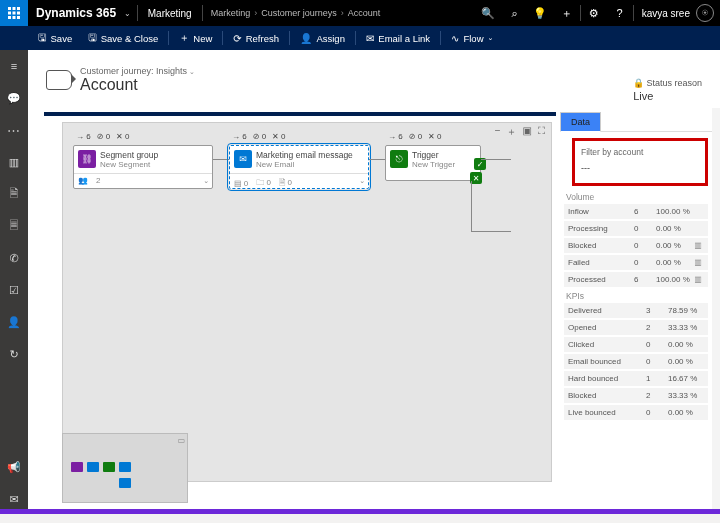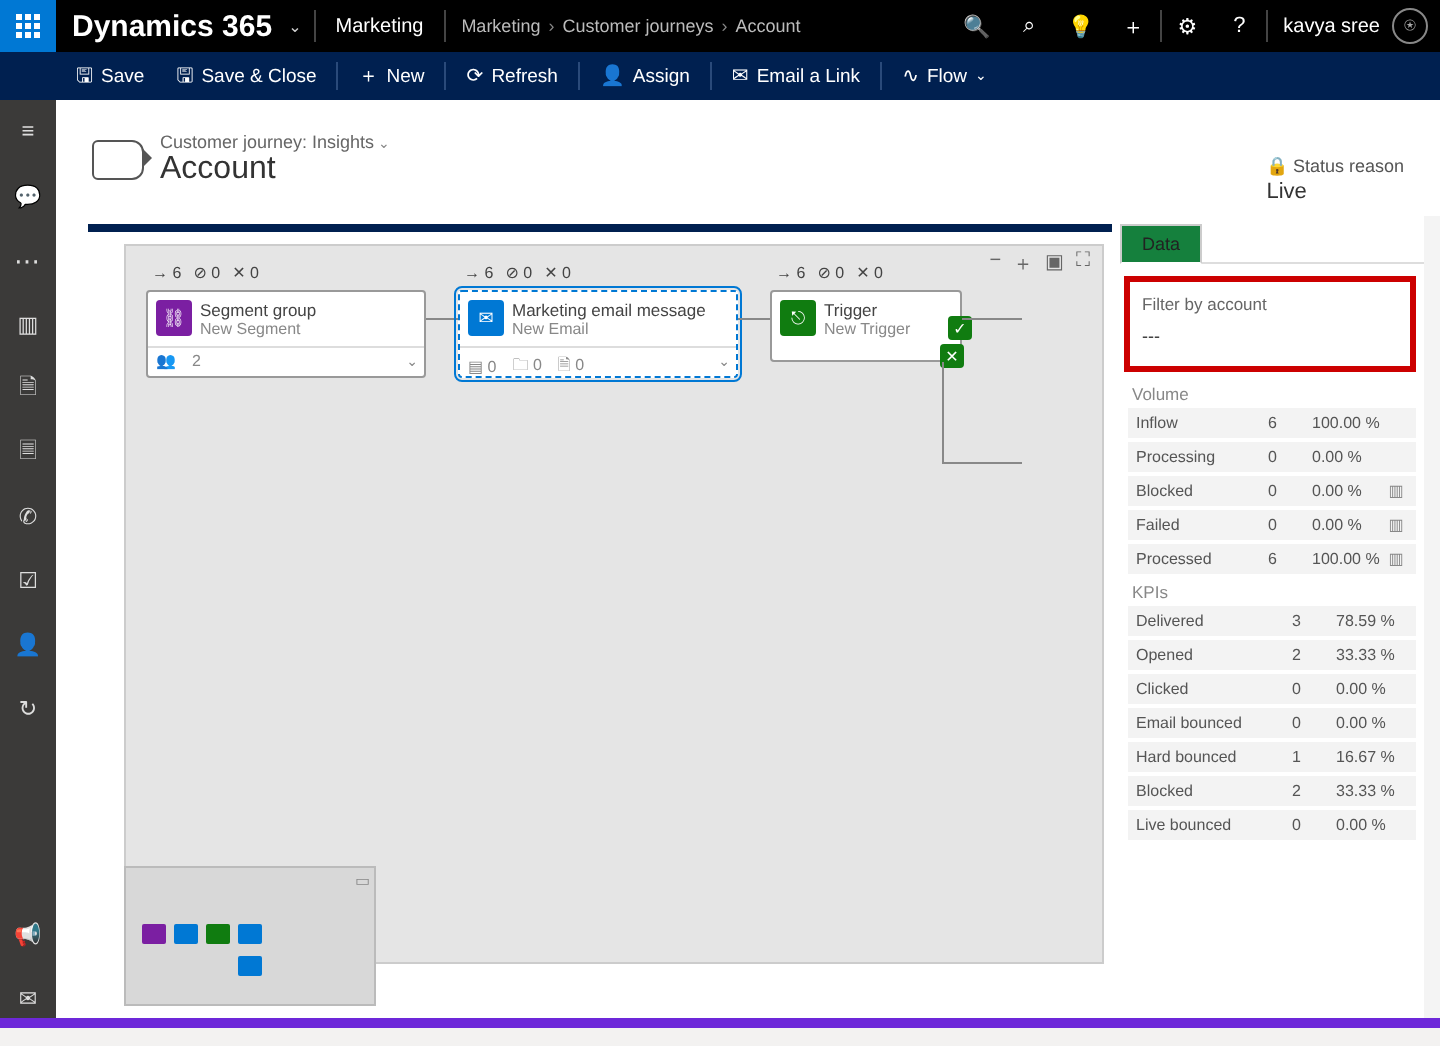--- a/index.html
+++ b/index.html
@@ -1,19 +1,19 @@
 <!DOCTYPE html>
 <html><head>
 <meta charset="utf-8">
 <style>
 * { box-sizing: border-box; margin: 0; padding: 0; font-family: "Segoe UI", Arial, sans-serif; }
 html, body { width: 720px; height: 523px; overflow: hidden; background: #fff; color: #323130; }
 .top-bar { height: 26px; background: #000; display: flex; align-items: center; color: #fff; font-size: 10px; }
 .top-bar .waffle { width: 28px; height: 26px; background: #0078d4; display: flex; align-items: center; justify-content: center; }
-.top-bar .brand { padding: 0 8px; font-weight: 600; font-size: 15px; }
+.top-bar .brand { padding: 0 8px; font-weight: 600; font-size: 12px; }
 .top-bar .chev { font-size: 8px; margin-right: 6px; color: #ccc; }
 .top-bar .divider { width: 1px; height: 16px; background: #444; }
 .top-bar .area { padding: 0 10px; color: #fff; font-size: 10px; }
 .top-bar .crumbs { padding: 0 8px; color: #bbb; font-size: 9px; display: flex; gap: 4px; align-items: center; }
 .top-bar .crumbs .sep { color: #888; }
 .top-bar .spacer { flex: 1; }
 .top-bar .ticon { width: 26px; text-align: center; font-size: 11px; }
 .top-bar .user { padding: 0 6px 0 8px; font-size: 10px; }
 .top-bar .avatar { width: 18px; height: 18px; border: 1px solid #888; border-radius: 50%; margin-right: 6px; display:flex;align-items:center;justify-content:center;font-size:10px;color:#aaa; }
 
@@ -62,23 +62,23 @@
 .xbad { position:absolute; right:-2px; bottom:-4px; width:12px;height:12px;background:#107c10;border-radius:2px;color:#fff;font-size:8px;display:flex;align-items:center;justify-content:center; }
 .sel { border:1px dashed #0078d4; outline:1px solid #0078d4; outline-offset:1px; }
 
 .connector { position:absolute; background:#888; }
 .minimap { position:absolute; bottom:6px; left:18px; width:126px; height:70px; background:#d8d8d8; border:1px solid #bbb; }
 .minimap .mm { position:absolute; width:12px; height:10px; border-radius:1px; }
 
 .side-panel { width:152px; display:flex; flex-direction:column; font-size:9px; margin-left:4px; }
 .side-tabs { display:flex; border-bottom:1px solid #ddd; }
 .side-tab { padding:4px 10px; font-size:9px; color:#555; }
-.side-tab.active { border-top:1px solid #ccc; border-left:1px solid #ccc; border-right:1px solid #ccc; background:#15803d; border-bottom:1px solid #fff; margin-bottom:-1px; color:#222; }
+.side-tab.active { border-top:1px solid #ccc; border-left:1px solid #ccc; border-right:1px solid #ccc; background:#3b82f6; border-bottom:1px solid #fff; margin-bottom:-1px; color:#222; }
 .side-body { flex:1; overflow:auto; padding:4px 2px; position:relative; }
-.filter-box { border:3px solid #c00; padding:6px 6px 10px 6px; margin:2px 2px 6px 0; }
+.filter-box { border:3px solid #c00; padding:6px 6px 10px 6px; margin:2px 2px 6px 10px; }
 .filter-box .lbl { font-size:8.5px; color:#666; margin-bottom:6px; }
 .filter-box .val { font-size:9px; color:#333; }
 .section-title { font-size:8.5px; color:#888; margin:4px 2px 2px 4px; }
 .metric-row { display:flex; align-items:flex-start; background:#f3f3f3; margin:2px; padding:3px 4px; font-size:8px; color:#555; }
 .metric-row .mlabel { flex:1; }
 .metric-row .mv1 { width:22px; text-align:left; }
 .metric-row .mv2 { width:36px; text-align:left; }
 .metric-row .mic { width:12px; text-align:center; color:#888; font-size:8px; }
 .vscroll { position:absolute; right:0; top:0; bottom:0; width:8px; background:#f4f4f4; }
 

